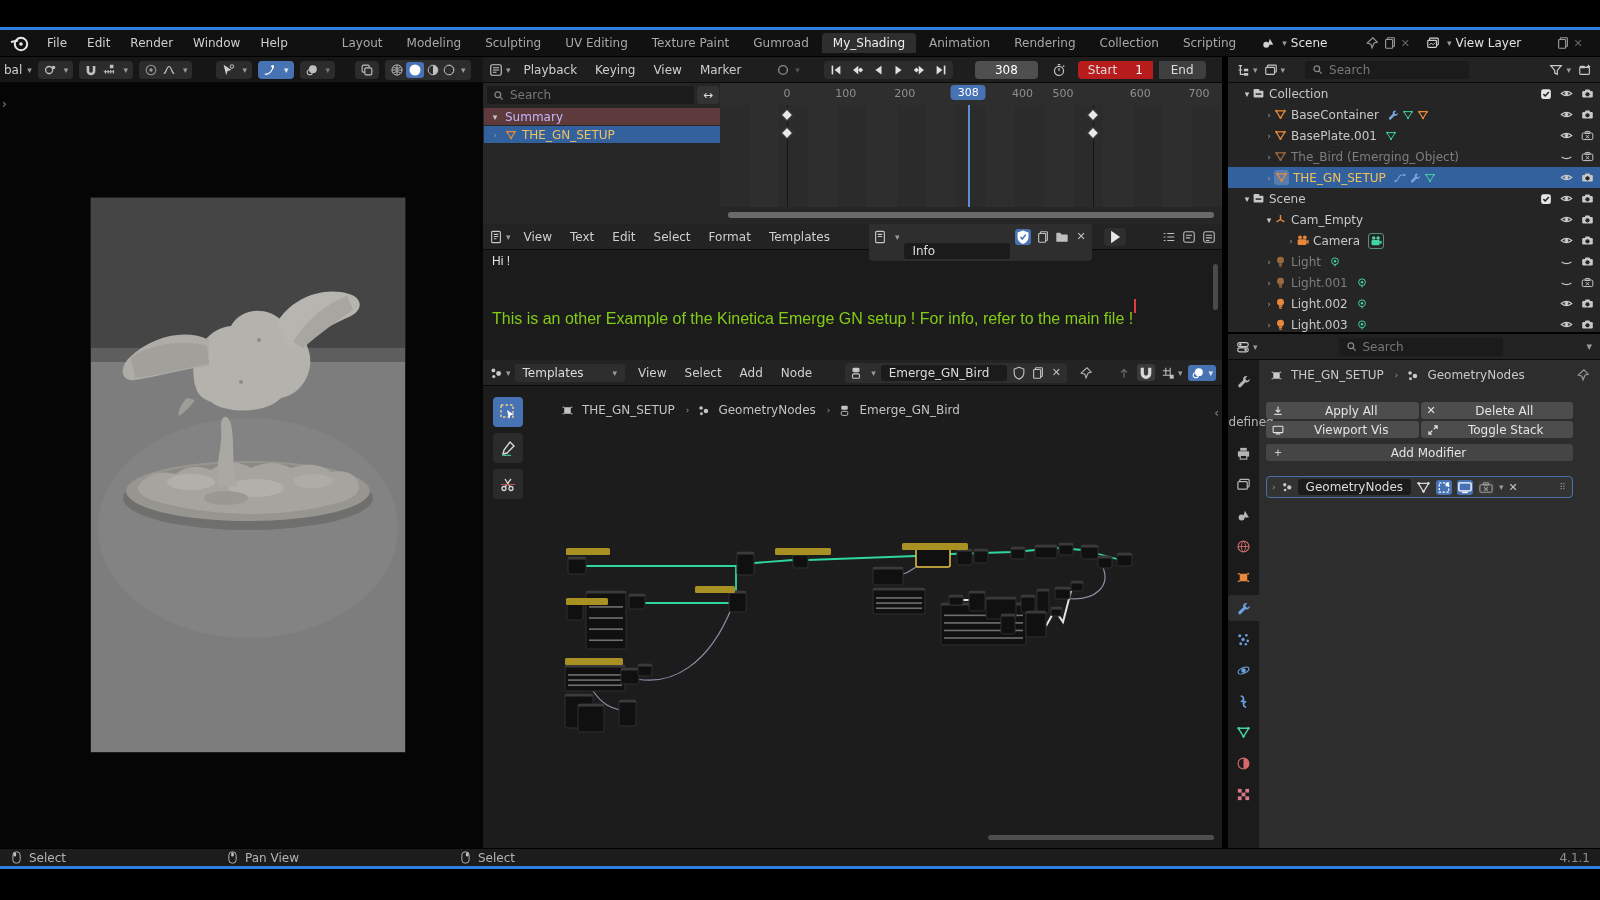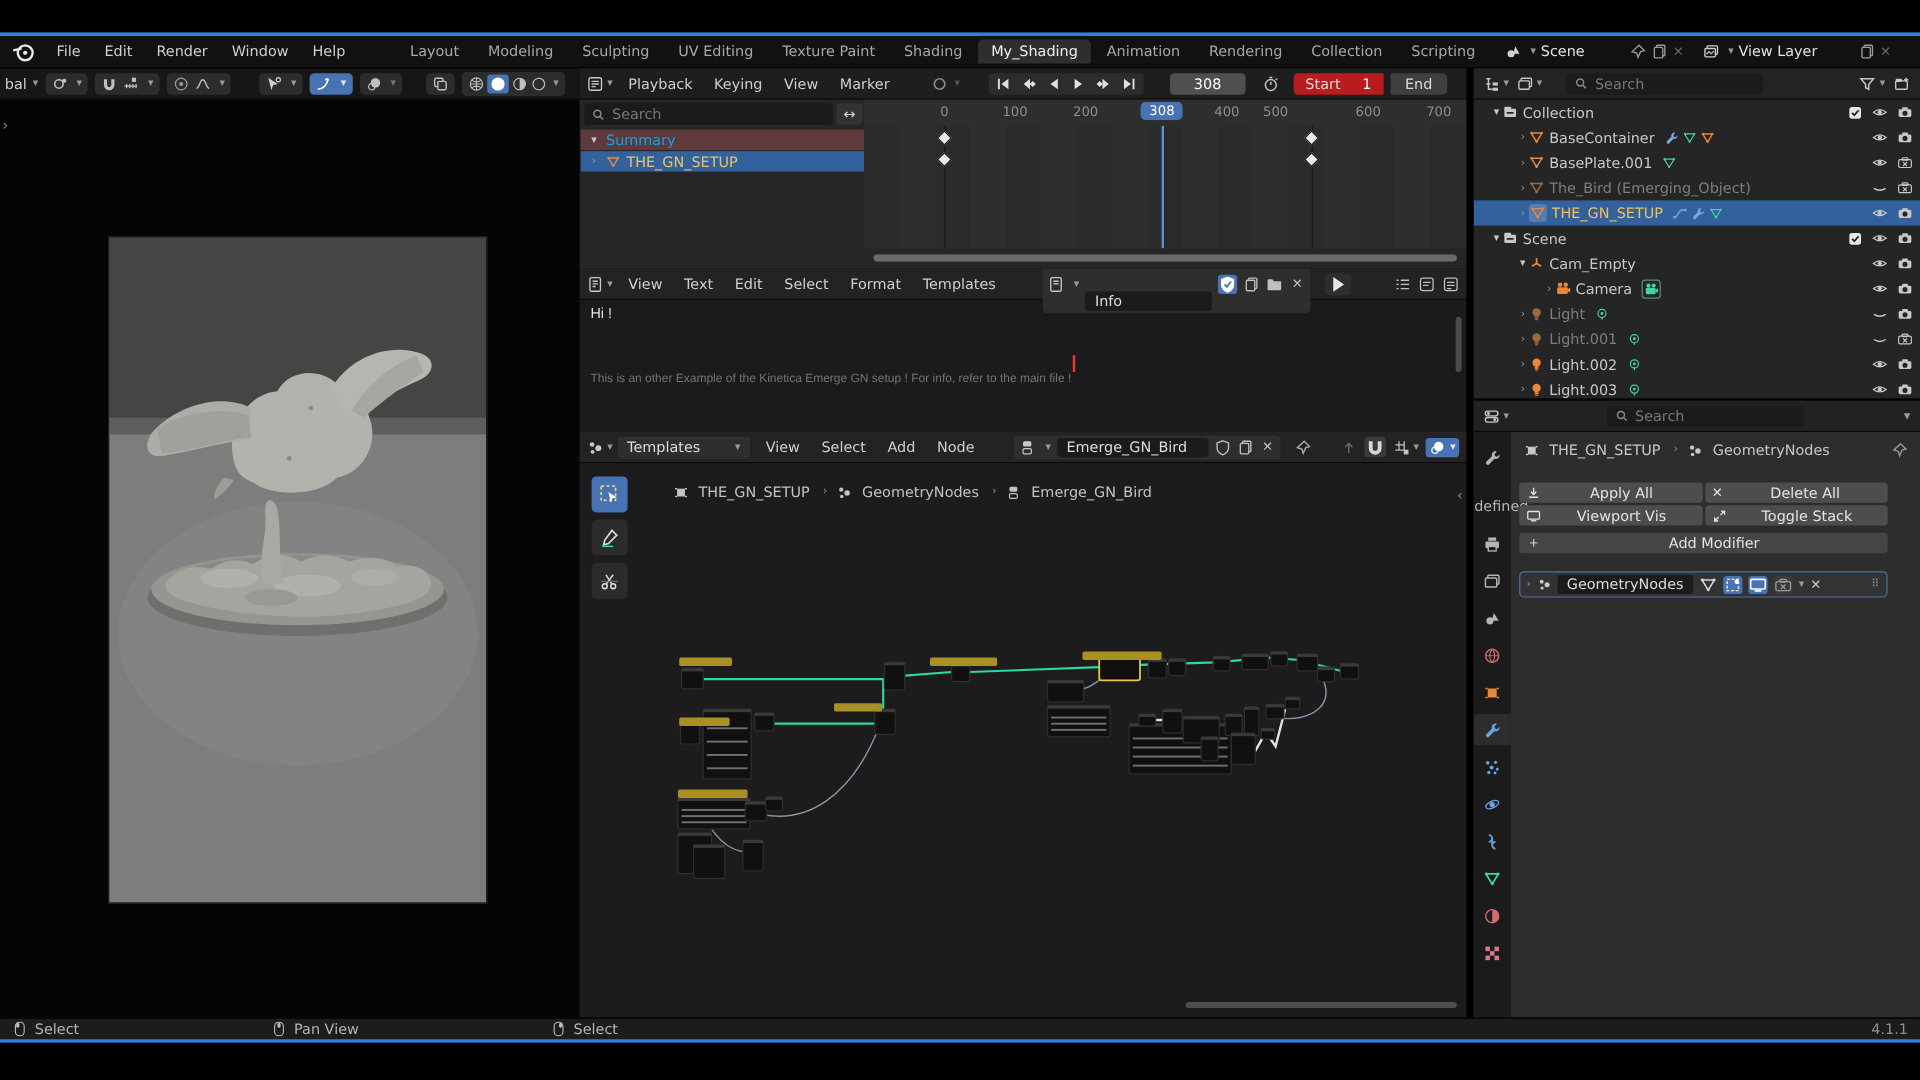--- a/index.html
+++ b/index.html
@@ -54,21 +54,21 @@
       <span class="menu-item">Render</span>
       <span class="menu-item">Window</span>
       <span class="menu-item">Help</span>
     </div>
   <div class="row" id="workspace-tabs" style="margin-left:34px;gap:2px;">
       <span class="ws-tab">Layout</span>
       <span class="ws-tab">Modeling</span>
       <span class="ws-tab">Sculpting</span>
       <span class="ws-tab">UV Editing</span>
       <span class="ws-tab">Texture Paint</span>
-      <span class="ws-tab">Shading</span>
+      <span class="ws-tab">Gumroad</span>
       <span class="ws-tab active">My_Shading</span>
       <span class="ws-tab">Animation</span>
       <span class="ws-tab">Rendering</span>
       <span class="ws-tab">Collection</span>
       <span class="ws-tab">Scripting</span>
     </div>
   <div class="row" style="margin-left:14px;gap:4px;">
     <span class="ico" style="color:#cfcfcf;">
         <svg viewBox="0 0 16 16">
           <circle cx="6" cy="10" r="3.4" fill="currentColor"></circle>
@@ -340,21 +340,21 @@
       <span style="color:#777;">Search</span>
     </span>
     <span class="field" style="height:18px;padding:0 6px;display:flex;align-items:center;background:#333;">↔</span>
   </div>
 
   <div id="dope-channels" class="abs" style="left:1px;top:51px;width:236px;">
       <div class="row" style="height: 17px; margin-bottom: 1px; padding: 0px 6px; gap: 5px; background: rgb(94, 58, 60);">
         <span class="ico" style="color: rgb(208, 208, 208); width: 10px; height: 10px;">
           <span style="font-size:9px;color:#c8c8c8;">▾</span>
         </span>
-        <span style="color: #0ea5e9;">Summary</span>
+        <span style="color: #c4b5fd;">Summary</span>
       </div>
       <div class="row" style="height: 17px; margin-bottom: 1px; padding: 0px 6px; gap: 5px; background: rgb(51, 97, 158);">
         <span class="ico" style="color: rgb(208, 208, 208); width: 10px; height: 10px;">
           <span style="font-size:9px;color:#9a9a9a;">›</span>
         </span>
         <span class="ico" style="color: rgb(232, 136, 58); width: 12px; height: 12px;">
           <svg viewBox="0 0 16 16">
             <path d="M2.5 3.5 H13.5 L8 12.5Z" fill="none" stroke="currentColor" stroke-width="1.5" stroke-linejoin="round"></path>
             <circle cx="2.8" cy="3.5" r="1.3" fill="currentColor"></circle>
             <circle cx="13.2" cy="3.5" r="1.3" fill="currentColor"></circle>
@@ -460,21 +460,21 @@
       <span class="ico" style="color:#c0c0c0;">
           <svg viewBox="0 0 16 16">
             <rect x="2" y="2" width="12" height="12" rx="2" fill="none" stroke="currentColor" stroke-width="1.2"></rect>
             <path d="M4.5 6 h7 M4.5 9 h7 M4.5 12 h4" stroke="currentColor" stroke-width="1.2"></path>
           </svg>
         </span>
     </span>
   </div>
   <div class="mono" style="position:absolute;left:9px;top:30px;color:#e0e0e0;font-size:12px;">Hi !</div>
   <div class="row" style="position:absolute;left:9px;top:60px;">
-    <span class="mono" style="color:#737373;font-size:10px;white-space:pre;margin-top:26px;">This is an other Example of the Kinetica Emerge GN setup ! For info, refer to the main file !</span>
+    <span class="mono" style="color:#84cc16;font-size:16px;white-space:pre;margin-top:26px;">This is an other Example of the Kinetica Emerge GN setup ! For info, refer to the main file !</span>
     <span style="display:inline-block;width:2px;height:14px;background:#e03c3c;margin-left:1px;"></span>
   </div>
   <div class="abs" style="right:4px;top:40px;width:5px;height:46px;background:#4a4a4a;border-radius:3px;"></div>
 </div>
 
 <div class="abs" style="left:483px;top:360px;width:739px;height:488px;background:#1c1c1c;overflow:hidden;">
   <svg id="node-graph" class="abs" style="left:0;top:0;" width="739" height="488" viewBox="0 0 739 488">
       <path d="M103 206 H254" fill="none" stroke="#2fd6a2" stroke-width="1.8"></path>
       <path d="M146 243 H246" fill="none" stroke="#2fd6a2" stroke-width="1.8"></path>
       <path d="M253 241 V206" fill="none" stroke="#2fd6a2" stroke-width="1.8"></path>

